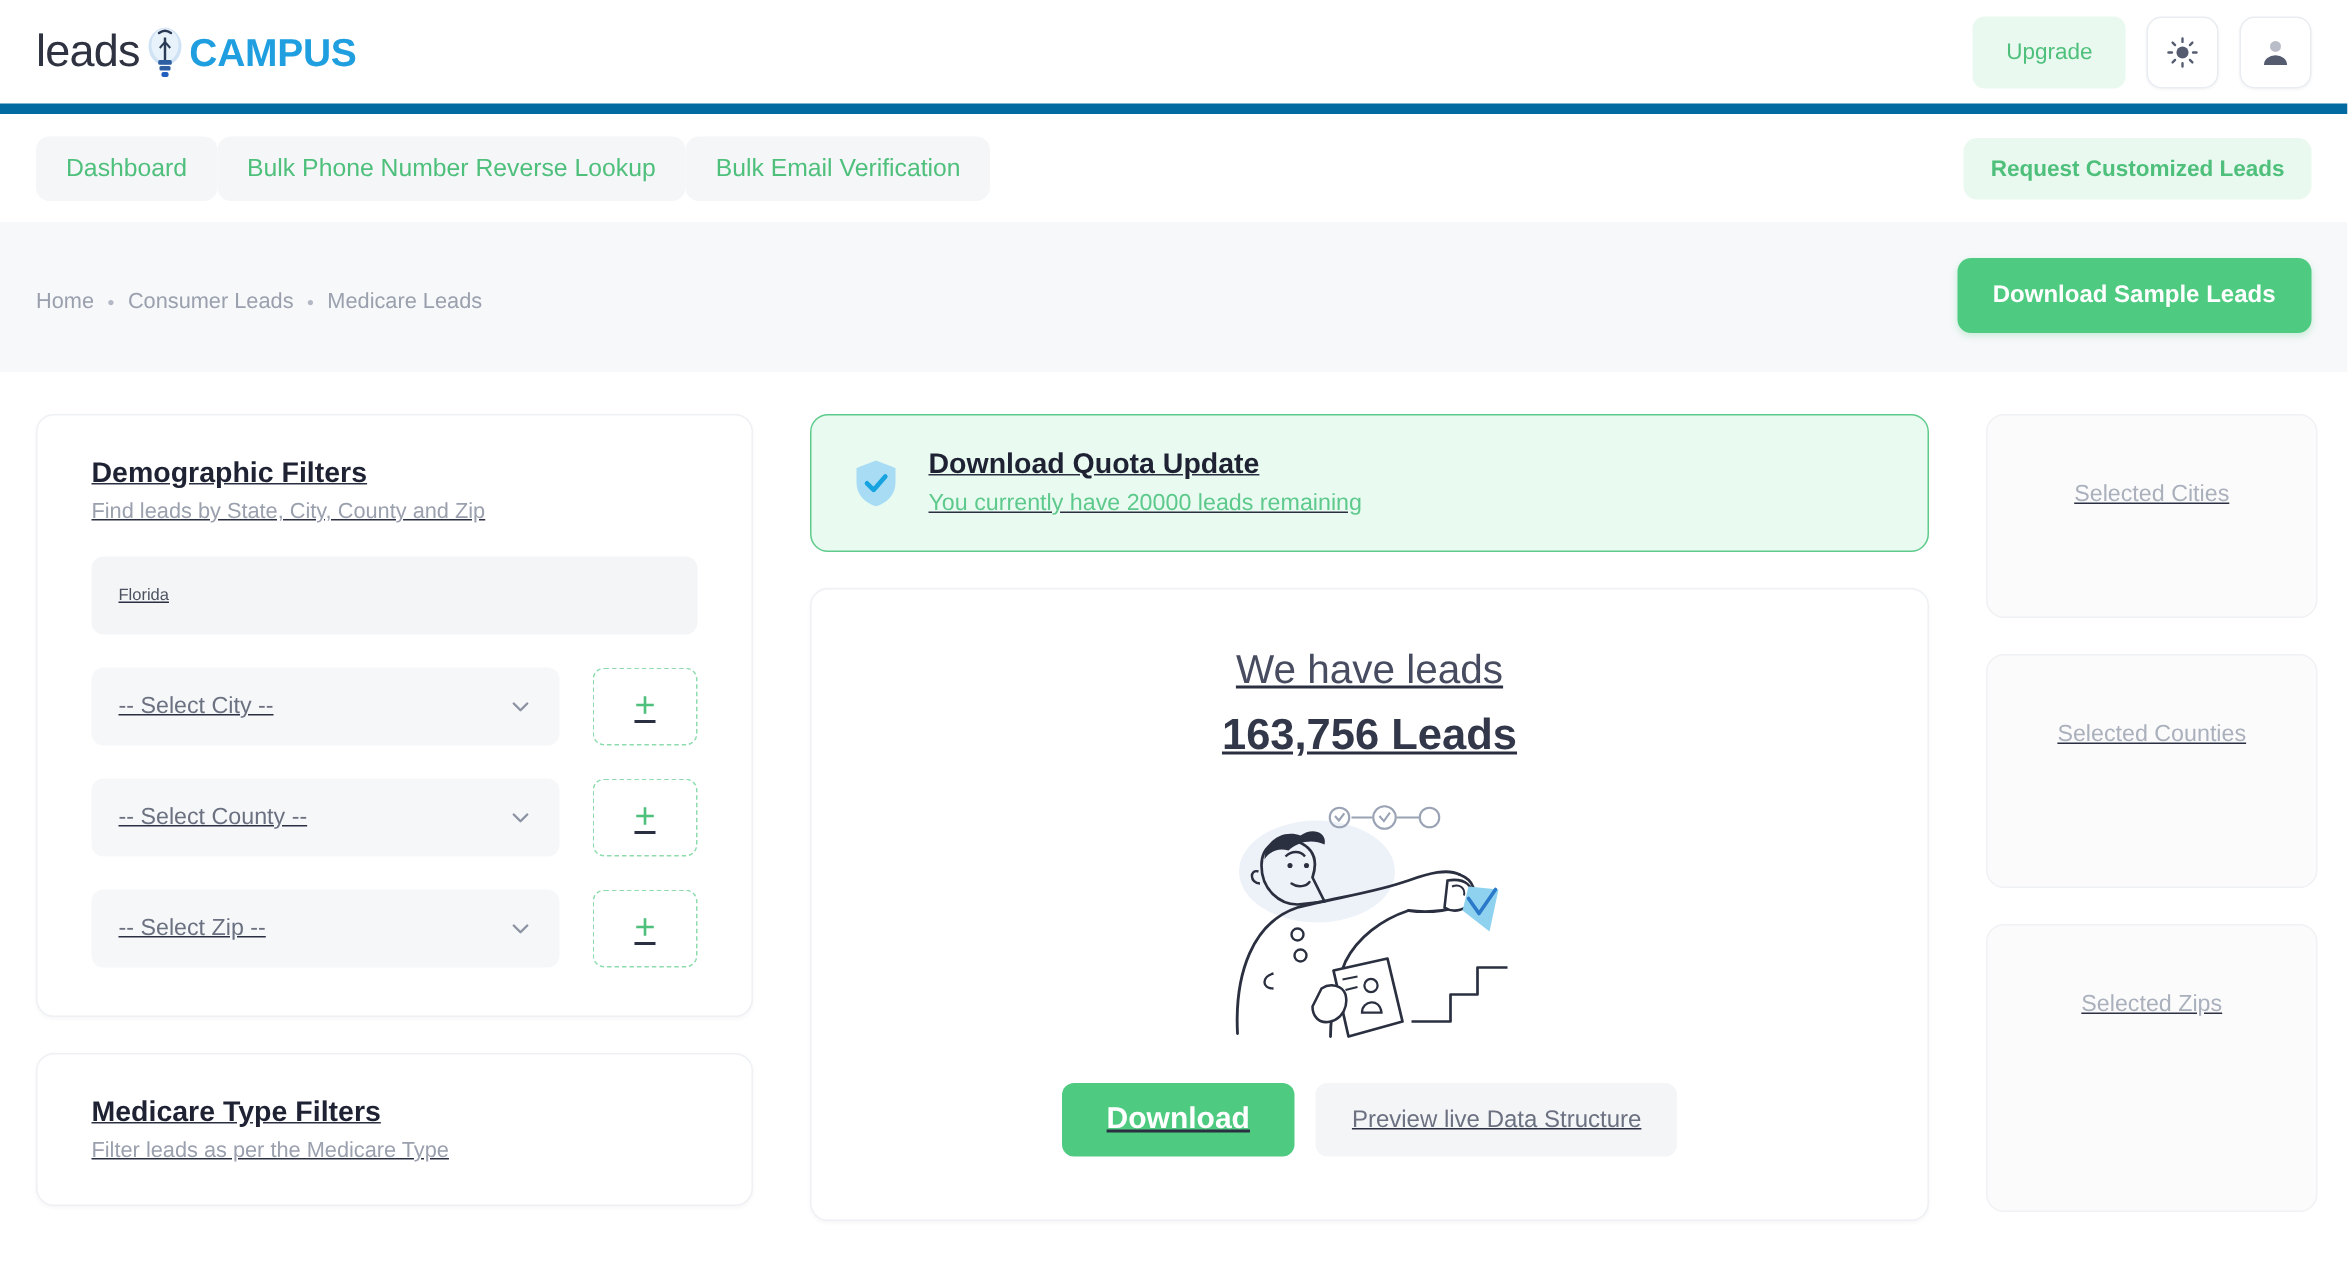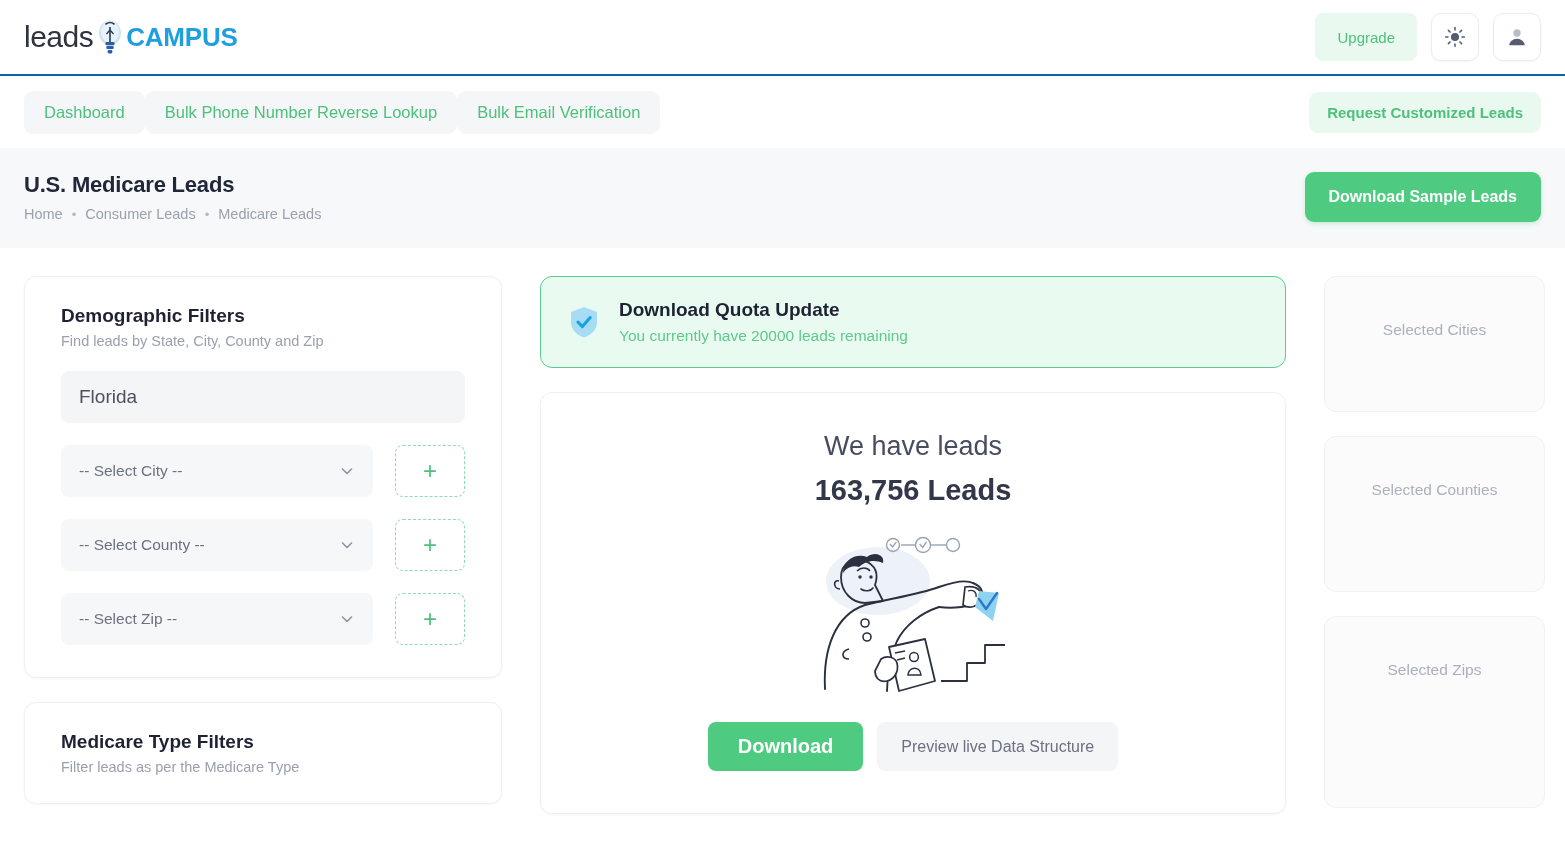--- a/index.html
+++ b/index.html
@@ -10,21 +10,21 @@
     background: #ffffff;
     color: #2b2f42;
     overflow: hidden;
   }
 
   
   .topbar {
     height: 76px;
     display: flex; align-items: center;
     padding: 0 24px 0 24px;
-    border-bottom: 2px solid #0369a1;
+    border-bottom: 7px solid #0369a1;
     background: #fff;
   }
   .logo { display: flex; align-items: center; gap: 0px; user-select: none; }
   .logo-leads {
     font-size: 30px; font-weight: 400; letter-spacing: -0.5px;
     color: #2f3240; line-height: 1;
   }
   .logo-bulb { width: 30px; height: 38px; margin: 0 1px 0 2px; display:block; }
   .logo-campus {
     font-size: 26px; font-weight: 700; letter-spacing: -0.2px;
@@ -85,41 +85,42 @@
     padding: 16px 24px; font-size: 16px; font-weight: 700;
     cursor: pointer; font-family: inherit; white-space: nowrap;
     box-shadow: 0 2px 5px rgba(78,203,129,.28);
   }
 
   
   .body-wrap {
     display: flex; gap: 38px;
     padding: 28px 24px 0 24px;
     align-items: flex-start;
+    text-decoration: underline;
   }
   .col-left  { width: 478px; flex: 0 0 478px; }
   .col-mid   { width: 746px; flex: 0 0 746px; }
   .col-right { width: 221px; flex: 0 0 221px; }
 
   .card {
     background: #fff; border: 1px solid #eef0f4; border-radius: 12px;
     box-shadow: 0 1px 3px rgba(25,35,60,.04);
   }
   .card-head { padding: 28px 36px 0 36px; }
   .card-title { font-size: 19px; font-weight: 700; color: #1e2233; }
   .card-sub { margin-top: 6px; font-size: 14.5px; color: #9aa0ad; }
 
   .filter-body { padding: 22px 36px 32px 36px; }
   .field-row { display: flex; align-items: center; gap: 22px; margin-bottom: 22px; }
   .field-row:last-child { margin-bottom: 0; }
   .txtfield {
     flex: 1 1 auto; height: 52px; border-radius: 8px;
     background: #f4f5f7; border: none;
     display: flex; align-items: center; padding: 0 18px;
-    font-size: 19px; color: #4c5160; font-family: inherit;
+    font-size: 11px; color: #4c5160; font-family: inherit;
   }
   .selfield {
     flex: 1 1 auto; height: 52px; border-radius: 8px;
     background: #f6f7f9; border: none;
     display: flex; align-items: center; padding: 0 18px;
     font-size: 15.5px; color: #6b7181; font-family: inherit;
     cursor: pointer;
   }
   .selfield .chev { margin-left: auto; color: #8d93a2; display:flex; }
   .plusbtn {
@@ -219,21 +220,20 @@
 
 <div class="navrow">
   <button class="navchip">Dashboard</button>
   <button class="navchip">Bulk Phone Number Reverse Lookup</button>
   <button class="navchip">Bulk Email Verification</button>
   <button class="btn-request">Request Customized Leads</button>
 </div>
 
 <div class="titleband">
   <div>
-    <div class="page-title">U.S. Medicare Leads</div>
     <div class="breadcrumb">
       <span>Home</span>
       <span class="crumb-dot">•</span>
       <span>Consumer Leads</span>
       <span class="crumb-dot">•</span>
       <span>Medicare Leads</span>
     </div>
   </div>
   <button class="btn-download-sample">Download Sample Leads</button>
 </div>

